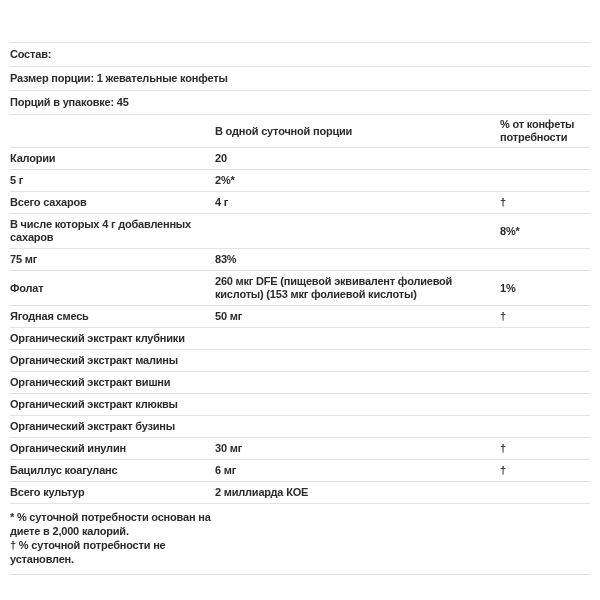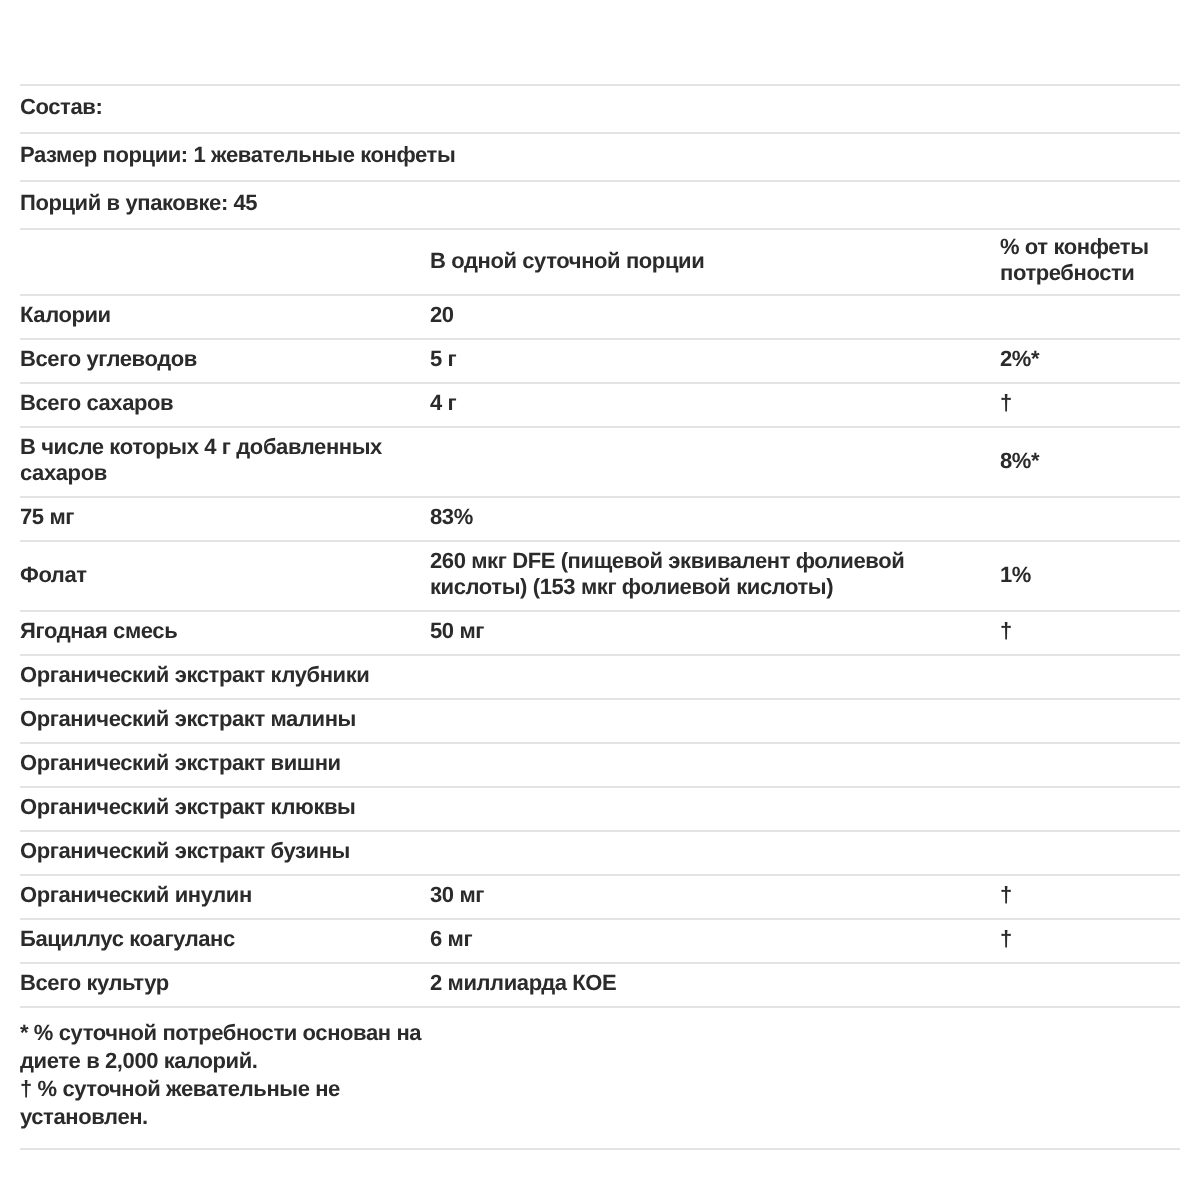--- a/index.html
+++ b/index.html
@@ -77,21 +77,20 @@
     <div class="cell-dv">% от конфеты потребности</div>
   </div>
 
   <div id="table-body">
       <div class="trow">
         <div class="cell-label">Калории</div>
         <div class="cell-amount">20</div>
         <div class="cell-dv"></div>
       </div>
       <div class="trow">
-        <div class="cell-label">Всего углеводов</div>
         <div class="cell-amount">5 г</div>
         <div class="cell-dv">2%*</div>
       </div>
       <div class="trow">
         <div class="cell-label">Всего сахаров</div>
         <div class="cell-amount">4 г</div>
         <div class="cell-dv">†</div>
       </div>
       <div class="trow italic">
         <div class="cell-label">В числе которых 4 г добавленных сахаров</div>
@@ -149,16 +148,16 @@
       </div>
       <div class="trow">
         <div class="cell-label">Всего культур</div>
         <div class="cell-amount">2 миллиарда КОЕ</div>
         <div class="cell-dv"></div>
       </div>
     </div>
 
   <div class="footnotes" id="footnotes">
       <div class="footnote">* % суточной потребности основан на диете в 2,000 калорий.</div>
-      <div class="footnote">† % суточной жевательные не установлен.</div>
+      <div class="footnote">† % суточной потребности не установлен.</div>
     </div>
 
 </div>
 
 </body></html>

